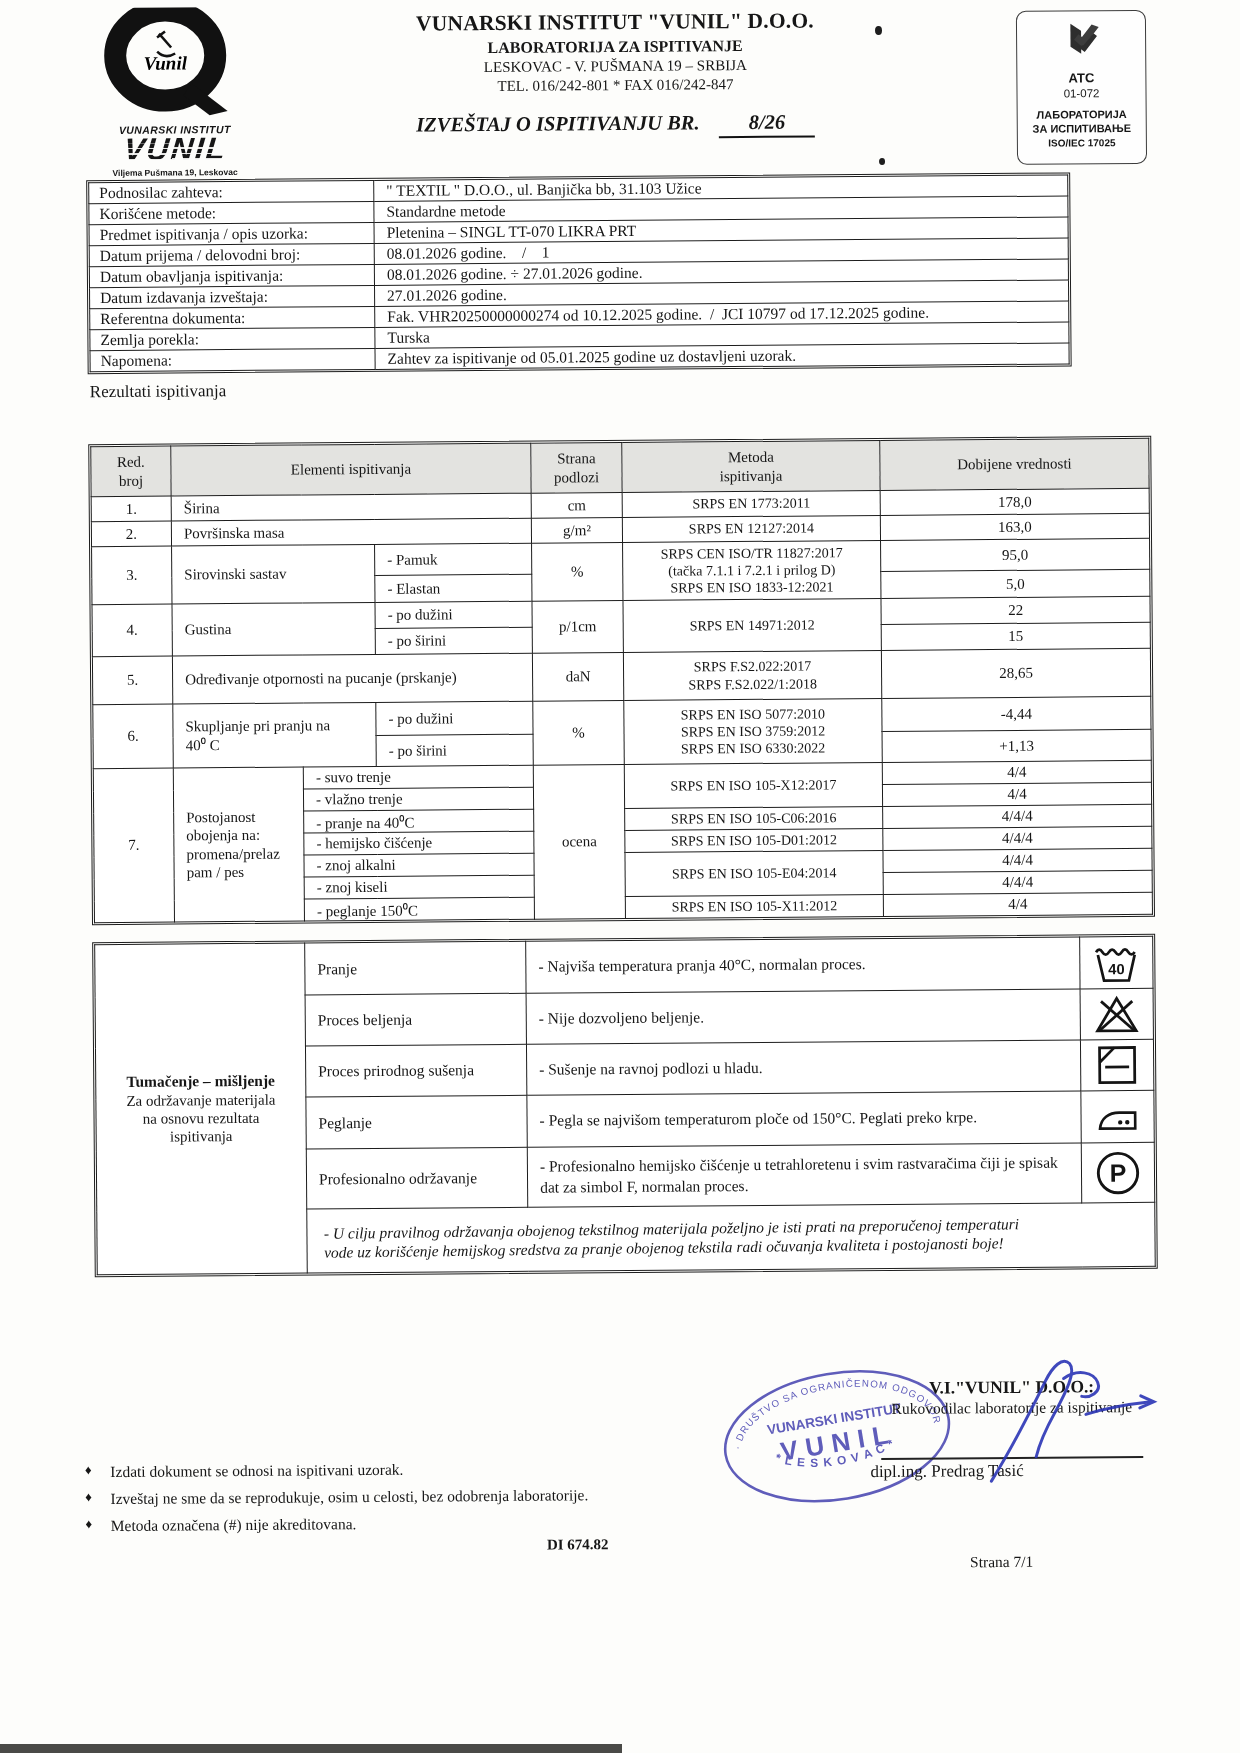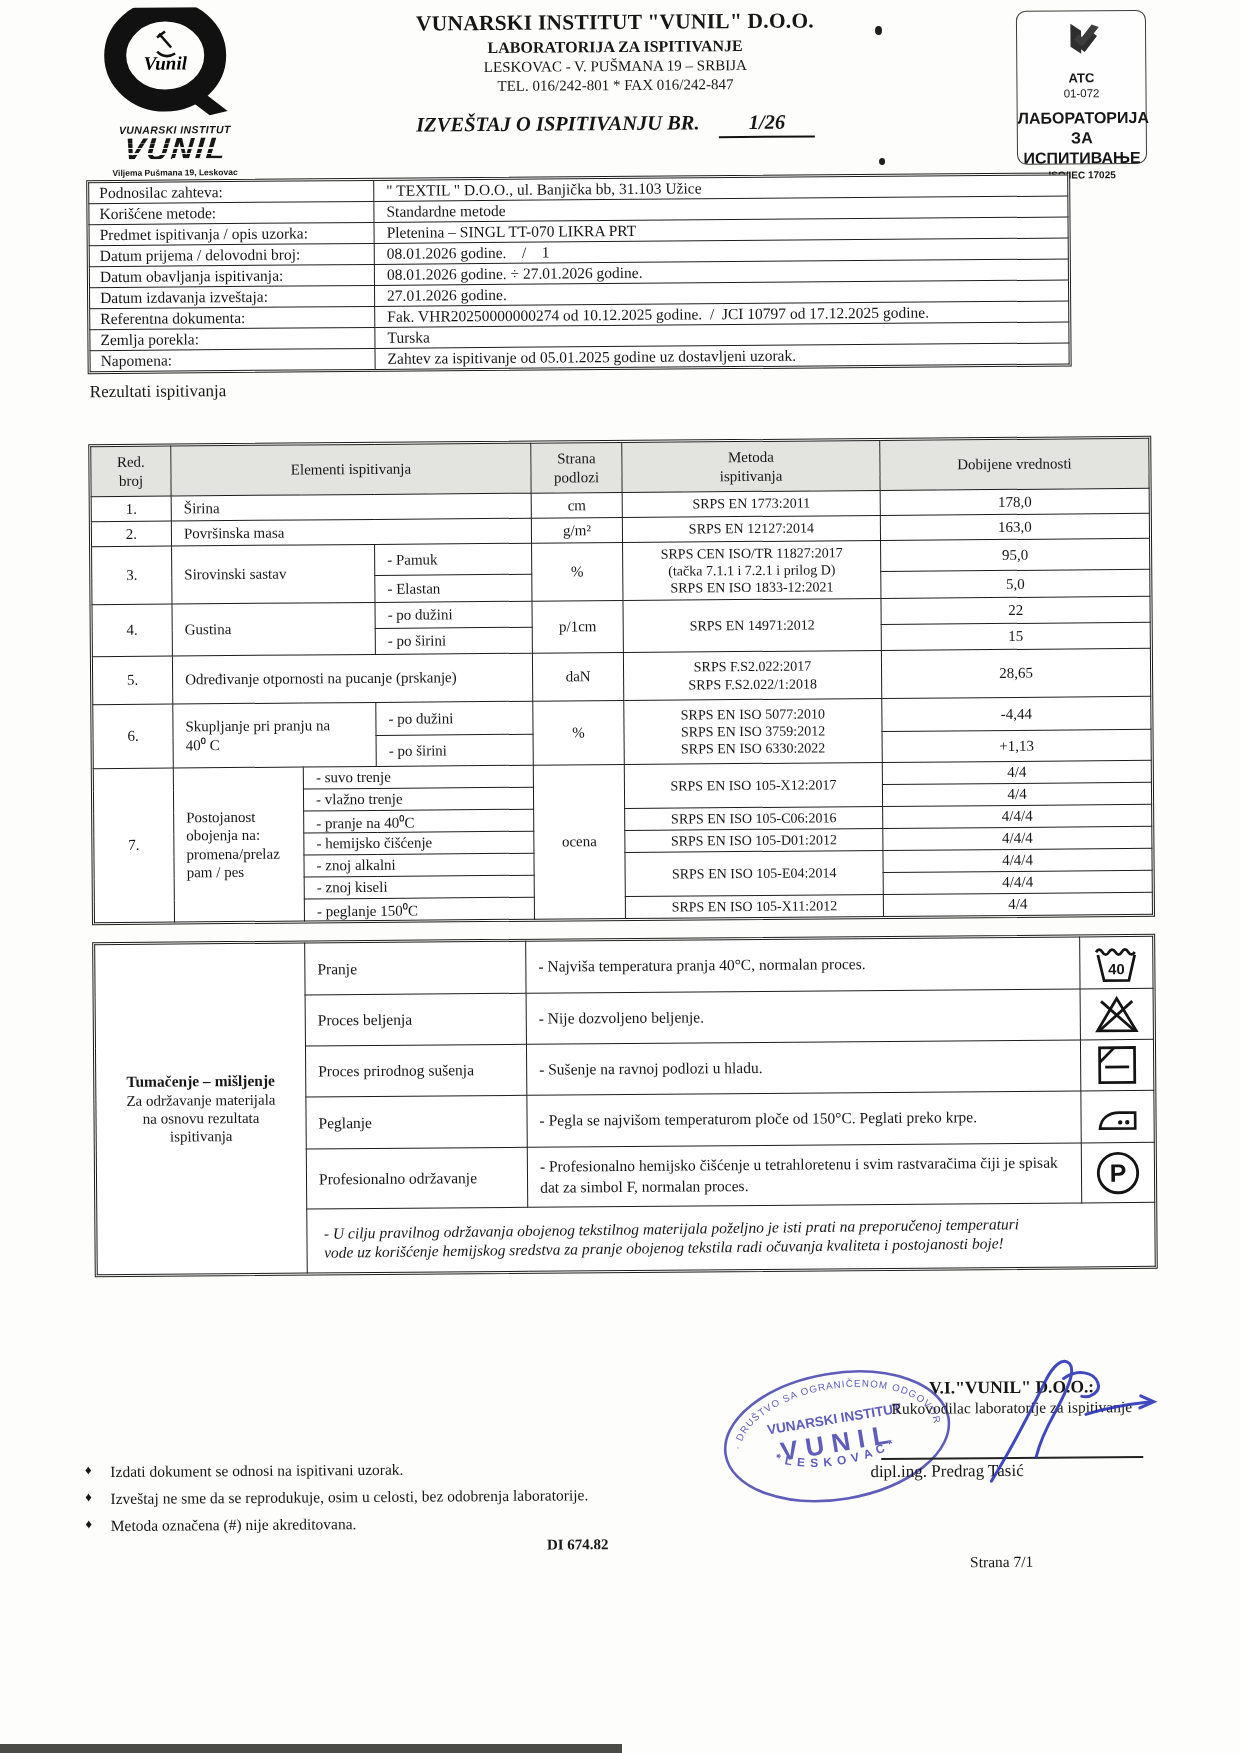--- a/index.html
+++ b/index.html
@@ -22,21 +22,21 @@
   .hc-title{font-size:21.5px;font-weight:bold;letter-spacing:.2px;}
   .hc-sub{font-size:16px;font-weight:bold;margin-top:3px;}
   .hc-line{font-size:15px;margin-top:2px;}
   .rep-line{position:absolute;left:330px;top:112px;width:580px;text-align:center;
       font-size:20.5px;font-weight:bold;font-style:italic;}
   .rep-num{border-bottom:2.5px solid #111;padding:0 30px 3px 30px;margin-left:14px;}
   .atc{position:absolute;left:1021px;top:14px;width:128px;height:152px;border:1.6px solid #3c3c3c;
       border-radius:10px;text-align:center;font-family:"Liberation Sans",sans-serif;background:#fefefe;}
   .atc .nm{font-weight:bold;font-size:13px;margin-top:1px;}
   .atc .cd{font-size:11.5px;margin-top:2px;}
-  .atc .l{font-weight:bold;font-size:16px;line-height:1.25;}
+  .atc .l{font-weight:bold;font-size:11px;line-height:1.25;}
   .atc .iso{font-size:10px;font-weight:bold;margin-top:1px;}
   .dot{position:absolute;background:#1e1e1e;border-radius:50%;}
 
   
   table{border-collapse:collapse;table-layout:fixed;}
   .dbl{outline:1.6px solid #1d1d1d;outline-offset:1.5px;border:1.6px solid #1d1d1d;background:#fff;}
   td{border:1.5px solid #1d1d1d;padding:0 6px;vertical-align:middle;font-size:15px;overflow:hidden;}
   .ln{display:block;line-height:1.22;}
 
   
@@ -108,21 +108,21 @@
   <div class="logo-addr">Viljema Pušmana 19, Leskovac</div>
 
   <div class="hc">
     <div class="hc-title">VUNARSKI INSTITUT "VUNIL" D.O.O.</div>
     <div class="hc-sub">LABORATORIJA ZA ISPITIVANJE</div>
     <div class="hc-line">LESKOVAC - V. PUŠMANA 19 – SRBIJA</div>
     <div class="hc-line">TEL. 016/242-801 * FAX  016/242-847</div>
   </div>
   <div class="rep-line">
     <span>IZVEŠTAJ O ISPITIVANJU BR.</span>
-    <span class="rep-num">1/26</span>
+    <span class="rep-num">8/26</span>
   </div>
 
   <div class="atc">
     <svg width="46" height="48" viewBox="0 0 52 48" style="margin-top:6px">
       <path d="M14 4 L14 30 L26 38 L26 12 Z" fill="#2e2e2e"></path>
       <path d="M18 22 L28 31 L46 8 L38 5 L27 19 L23 16 Z" fill="#3d3d3d"></path>
       <path d="M22 30 L30 36 L44 18 L40 15 L29 28 Z" fill="#2e2e2e"></path>
     </svg>
     <div class="nm">ATC</div>
     <div class="cd">01-072</div>

